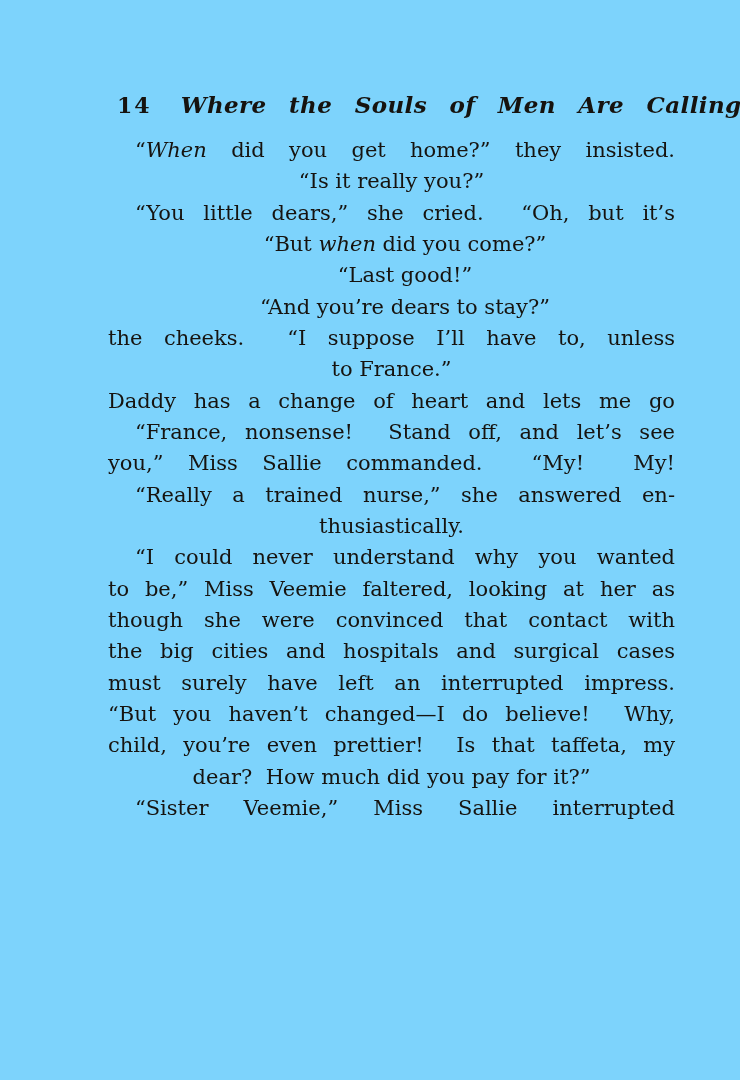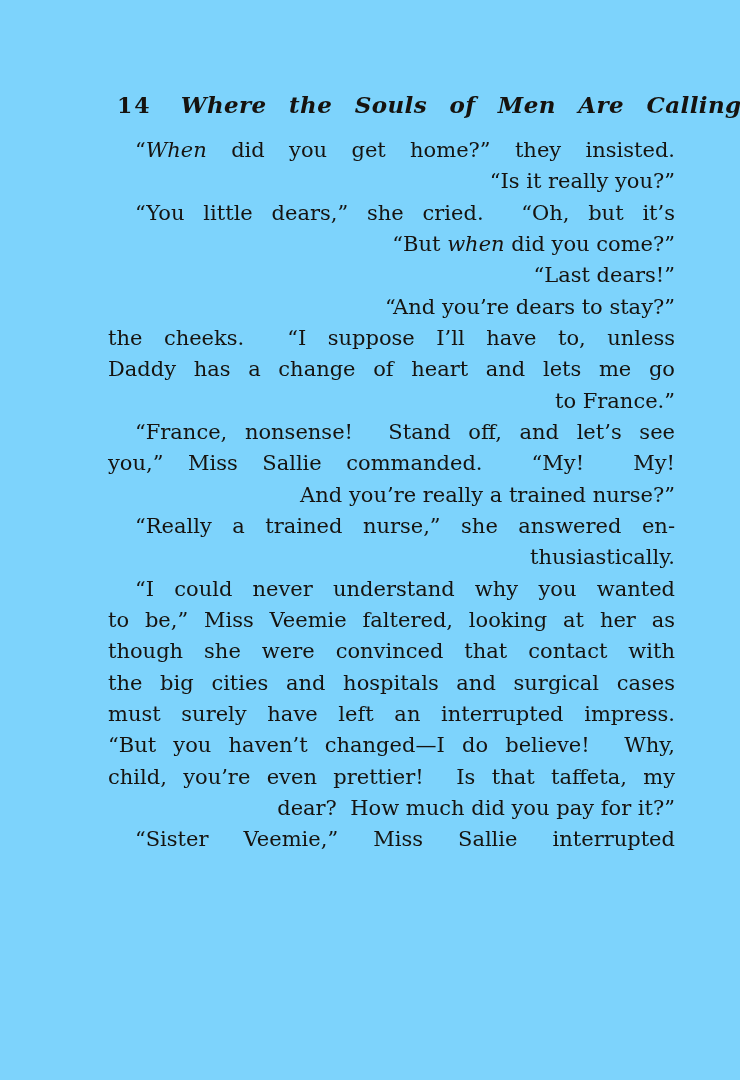--- a/index.html
+++ b/index.html
@@ -44,21 +44,21 @@
   .body-block {
     position: absolute;
     left: 108px;
     top: 135px;
     width: 567px;
     font-size: 21px;
     line-height: 31.33px;
   }
   .line {
     height: 31.33px;
-    text-align: right;
+    text-align: center;
   }
   .line.justify {
     text-align: justify;
     text-align-last: justify;
   }
   .line.indent {
     padding-left: 27px;
     box-sizing: border-box;
   }
   .line i {
@@ -71,28 +71,27 @@
 <div class="page">
   <div class="header">
     <span class="pagenum">14</span>
     <span class="title">Where the Souls of Men Are Calling</span>
   </div>
   <div class="body-block" id="lines-container">
       <div class="line indent justify"><span>“</span><i>When</i><span> did you get home?” they insisted.</span></div>
       <div class="line"><span>“Is it really you?”</span></div>
       <div class="line indent justify"><span>“You little dears,” she cried.&nbsp; “Oh, but it’s</span></div>
       <div class="line indent"><span>“But </span><i>when</i><span> did you come?”</span></div>
-      <div class="line indent"><span>“Last dears!”</span></div>
+      <div class="line indent"><span>“Last good!”</span></div>
       <div class="line indent"><span>“And you’re dears to stay?”</span></div>
       <div class="line justify"><span>the cheeks.&nbsp; “I suppose I’ll have to, unless</span></div>
+      <div class="line"><span>to France.”</span></div>
       <div class="line justify"><span>Daddy has a change of heart and lets me go</span></div>
-      <div class="line"><span>to France.”</span></div>
       <div class="line indent justify"><span>“France, nonsense!&nbsp; Stand off, and let’s see</span></div>
       <div class="line justify"><span>you,” Miss Sallie commanded.&nbsp; “My!&nbsp; My!</span></div>
-      <div class="line"><span>And you’re really a trained nurse?”</span></div>
       <div class="line indent justify"><span>“Really a trained nurse,” she answered en-</span></div>
       <div class="line"><span>thusiastically.</span></div>
       <div class="line indent justify"><span>“I could never understand why you wanted</span></div>
       <div class="line justify"><span>to be,” Miss Veemie faltered, looking at her as</span></div>
       <div class="line justify"><span>though she were convinced that contact with</span></div>
       <div class="line justify"><span>the big cities and hospitals and surgical cases</span></div>
       <div class="line justify"><span>must surely have left an interrupted impress.</span></div>
       <div class="line justify"><span>“But you haven’t changed—I do believe!&nbsp; Why,</span></div>
       <div class="line justify"><span>child, you’re even prettier!&nbsp; Is that taffeta, my</span></div>
       <div class="line"><span>dear?&nbsp; How much did you pay for it?”</span></div>

